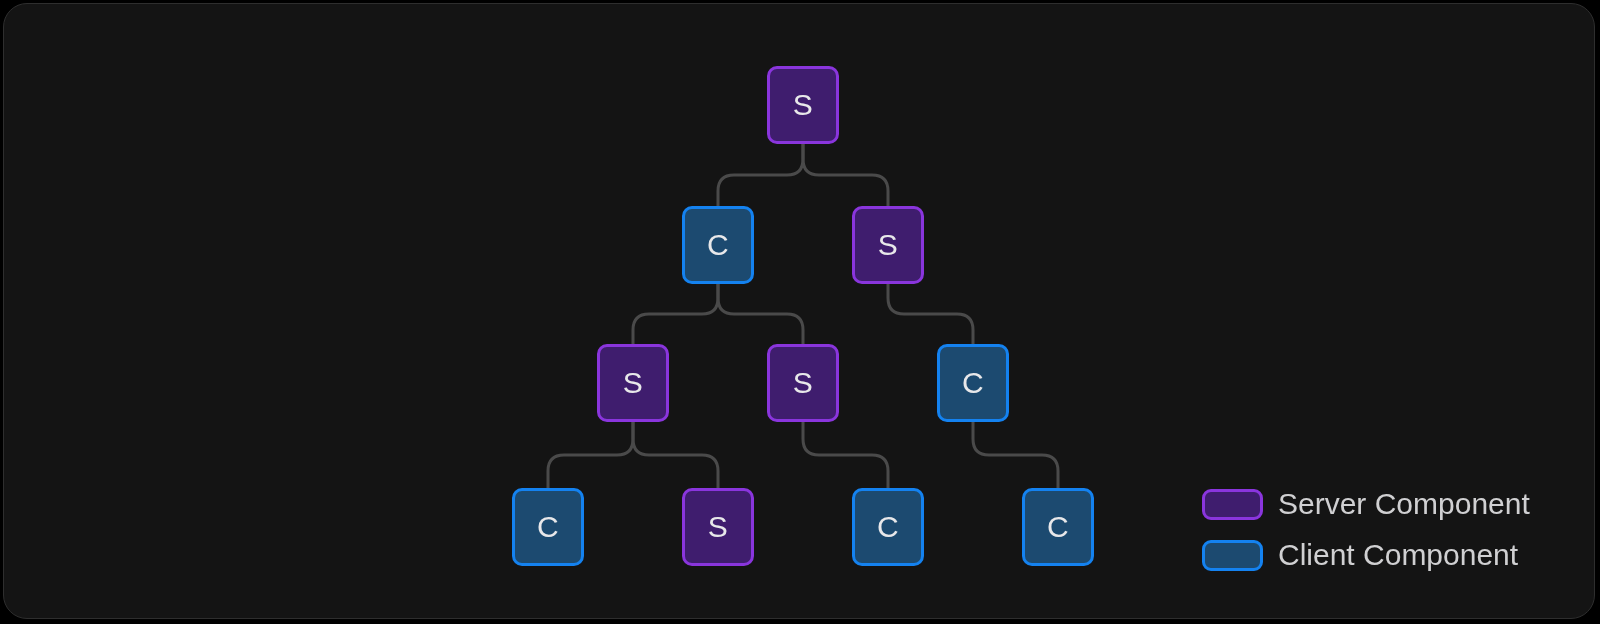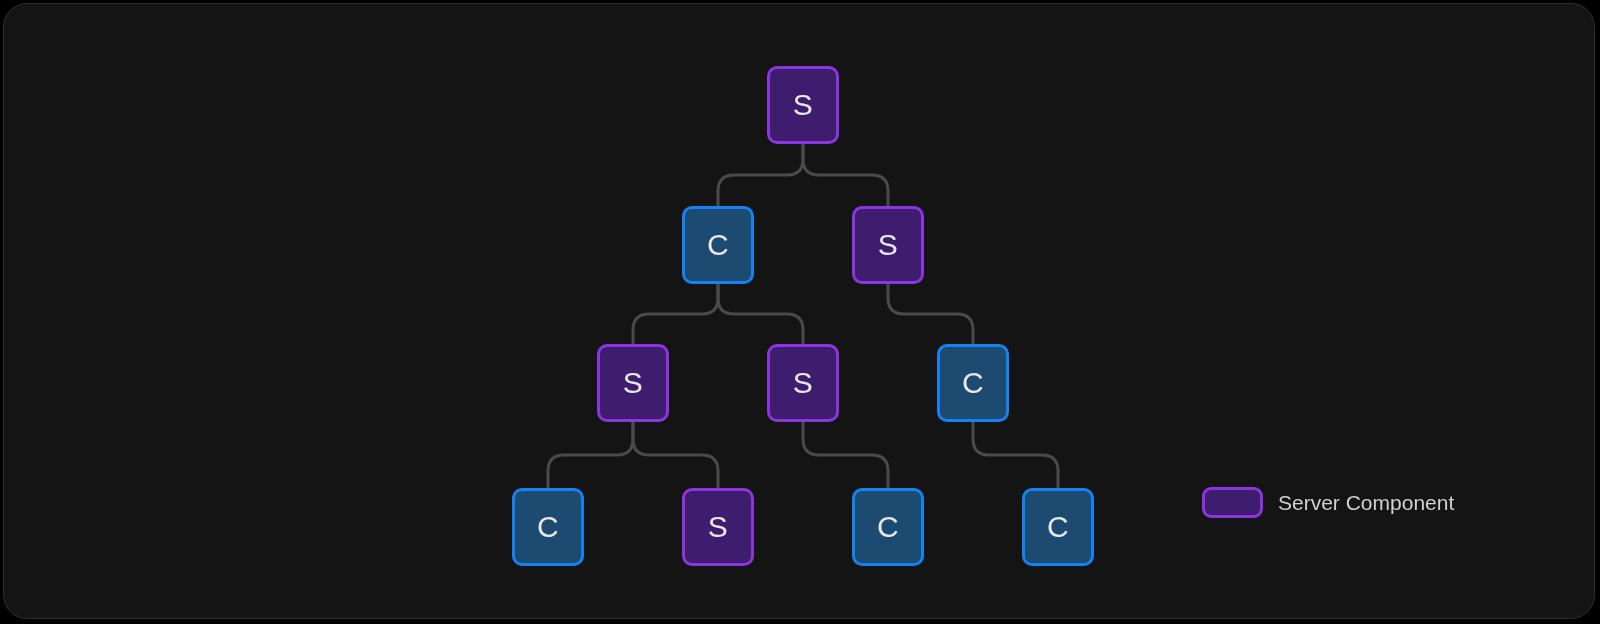--- a/index.html
+++ b/index.html
@@ -86,21 +86,21 @@
   }
   .legend-swatch.server {
     background: var(--server-fill, #3f1d6e);
     border: 3px solid var(--server-border, #8a35dd);
   }
   .legend-swatch.client {
     background: var(--client-fill, #1c4a70);
     border: 3px solid var(--client-border, #1482f0);
   }
   .legend-label {
-    font-size: 21px;
+    font-size: 30px;
     color: var(--legend-text, #d0d0d2);
     white-space: nowrap;
   }
 </style>
 </head>
 <body>
 
 <div class="card">
   <div class="canvas">
     <svg class="connectors" viewBox="0 0 1600 624">
@@ -125,14 +125,18 @@
       <div class="node server" style="left: 678px; top: 484px;">S</div>
       <div class="node client" style="left: 848px; top: 484px;">C</div>
       <div class="node client" style="left: 1018px; top: 484px;">C</div>
     </div>
 
   <div class="legend">
     <div class="legend-item">
       <span class="legend-swatch server"></span>
       <span class="legend-label">Server Component</span>
     </div>
+    <div class="legend-item">
+      <span class="legend-swatch client"></span>
+      <span class="legend-label">Client Component</span>
+    </div>
   </div>
 </div>
 
 </body></html>

